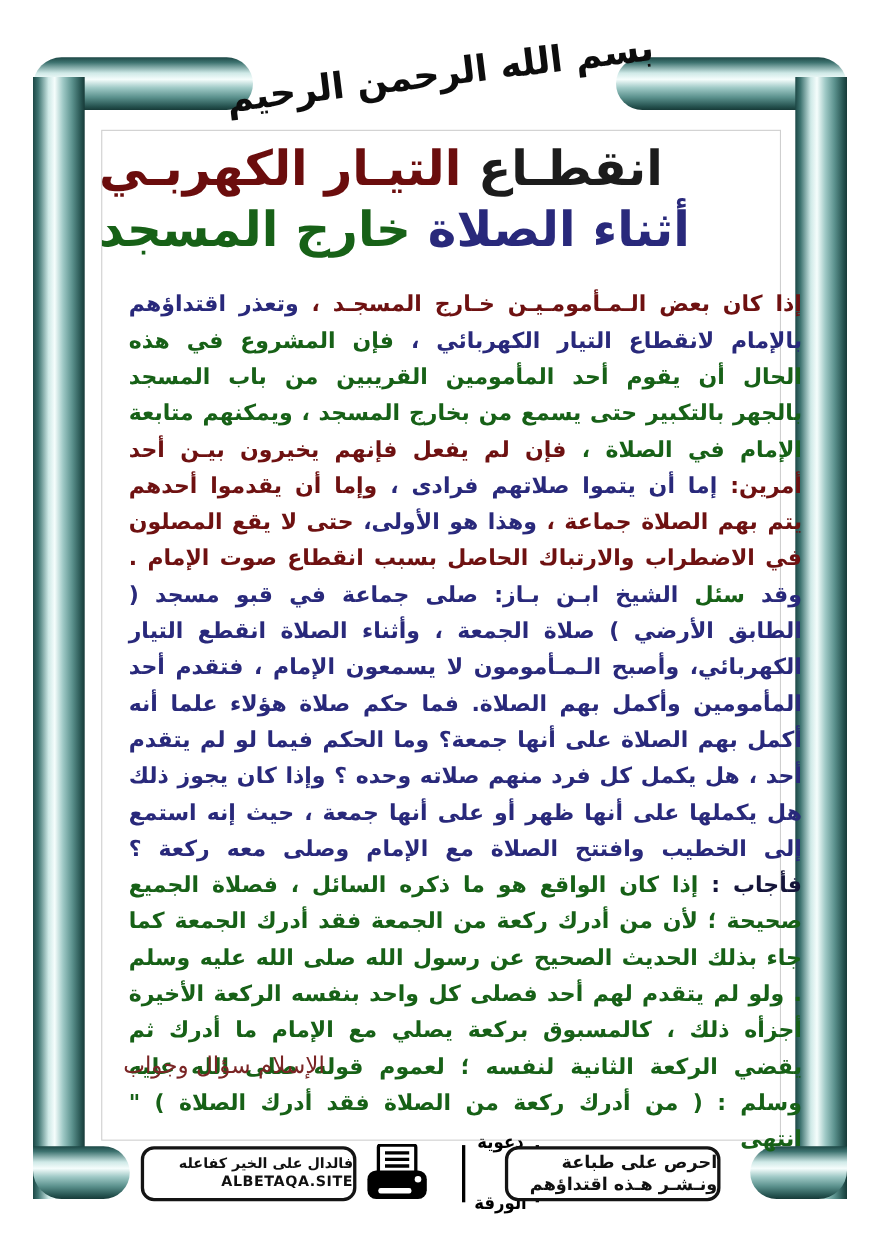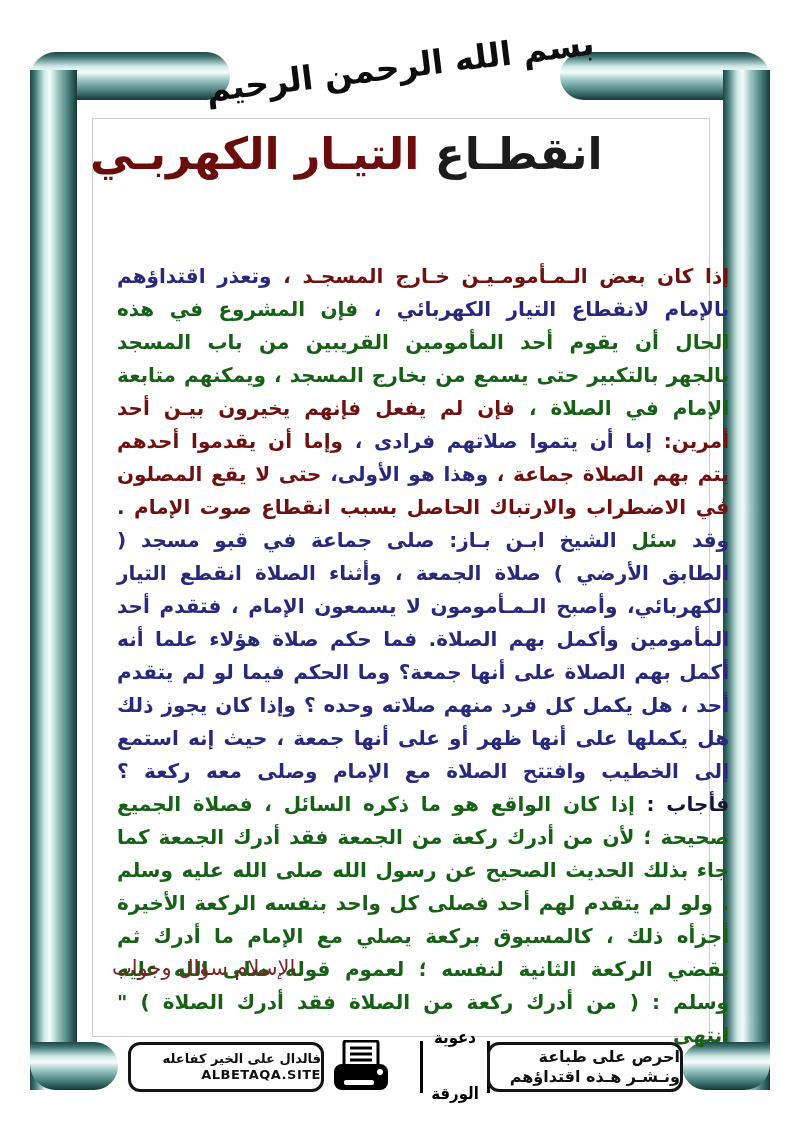--- a/index.html
+++ b/index.html
@@ -67,21 +67,21 @@
   }
   
   .foot-box{
     position:absolute;top:1042px;height:50px;width:196px;
     border:3px solid #141414;border-radius:12px;
     box-sizing:border-box;
     display:flex;flex-direction:column;align-items:flex-start;justify-content:center;
     background:#fff;direction:rtl;text-align:center;line-height:1.25;
   }
   .foot-box-left{left:128px;}
-  .foot-box-right{left:487px;}
+  .foot-box-right{left:459px;}
   .fb-ar-small{font-size:13px;font-weight:bold;color:#111;}
   .fb-site{font-size:13px;font-weight:bold;color:#111;letter-spacing:.5px;direction:ltr;}
   .fb-ar{font-size:16px;font-weight:bold;color:#111;}
   .printer{position:absolute;left:330px;top:1040px;width:62px;height:54px;}
   .kufic{position:absolute;left:420px;top:1041px;width:64px;height:52px;
     display:flex;flex-direction:column;align-items:center;justify-content:center;
     border-left:3px solid #000;border-right:3px solid #000;
     background:#fff;gap:40px;}
   .kufic .k-word{font-size:15px;font-weight:bold;color:#000;line-height:1.05;
     font-family:"DejaVu Sans",sans-serif;transform:scaleY(1.1);}
@@ -97,20 +97,21 @@
   <div class="tube-v frame-right"></div>
   <div class="tube-h frame-bottom-left"></div>
   <div class="tube-h frame-bottom-right"></div>
 
   <div class="inner-line"></div>
 
   <div class="bismillah">بسم الله الرحمن الرحيم</div>
 
   <div class="title">
     <span class="t-line"><span class="c-black">انقطـاع </span><span class="c-title-red">التيـار الكهربـي</span></span>
+    <span class="t-line"><span class="c-navy">أثناء الصلاة </span><span class="c-green">خارج المسجد</span></span>
   </div>
 
   <div class="body-text"><span class="c-maroon">إذا كان بعض الـمـأمومـيـن خـارج المسجـد ، </span><span class="c-navy">وتعذر اقتداؤهم بالإمام لانقطاع التيار الكهربائي ، </span><span class="c-green">فإن المشروع في هذه الحال أن يقوم أحد المأمومين القريبين من باب المسجد بالجهر بالتكبير حتى يسمع من بخارج المسجد ، ويمكنهم متابعة الإمام في الصلاة ، </span><span class="c-maroon">فإن لم يفعل فإنهم يخيرون بيـن أحد أمرين: </span><span class="c-navy">إما أن يتموا صلاتهم فرادى ، </span><span class="c-maroon">وإما أن يقدموا أحدهم يتم بهم الصلاة جماعة ، </span><span class="c-navy">وهذا هو الأولى، </span><span class="c-maroon">حتى لا يقع المصلون في الاضطراب والارتباك الحاصل بسبب انقطاع صوت الإمام . </span><span class="c-navy">وقد </span><span class="c-green">سئل </span><span class="c-navy">الشيخ ابـن بـاز: صلى جماعة في قبو مسجد ( الطابق الأرضي ) صلاة الجمعة ، وأثناء الصلاة انقطع التيار الكهربائي، وأصبح الـمـأمومون لا يسمعون الإمام ، فتقدم أحد المأمومين وأكمل بهم الصلاة. فما حكم صلاة هؤلاء علما أنه أكمل بهم الصلاة على أنها جمعة؟ وما الحكم فيما لو لم يتقدم أحد ، هل يكمل كل فرد منهم صلاته وحده ؟ وإذا كان يجوز ذلك هل يكملها على أنها ظهر أو على أنها جمعة ، حيث إنه استمع إلى الخطيب وافتتح الصلاة مع الإمام وصلى معه ركعة ؟ </span><span class="c-dark">فأجاب : </span><span class="c-green">إذا كان الواقع هو ما ذكره السائل ، فصلاة الجميع صحيحة ؛ لأن من أدرك ركعة من الجمعة فقد أدرك الجمعة كما جاء بذلك الحديث الصحيح عن رسول الله صلى الله عليه وسلم . ولو لم يتقدم لهم أحد فصلى كل واحد بنفسه الركعة الأخيرة أجزأه ذلك ، كالمسبوق بركعة يصلي مع الإمام ما أدرك ثم يقضي الركعة الثانية لنفسه ؛ لعموم قوله صلى الله عليه وسلم : ( من أدرك ركعة من الصلاة فقد أدرك الصلاة ) " </span><span class="c-green">انتهى</span></div>
 
   <div class="attribution">الإسلام سؤال وجواب</div>
 
   <div class="foot-box foot-box-left">
     <span class="fb-ar-small">فالدال على الخير كفاعله</span>
     <span class="fb-site">ALBETAQA.SITE</span>
   </div>

